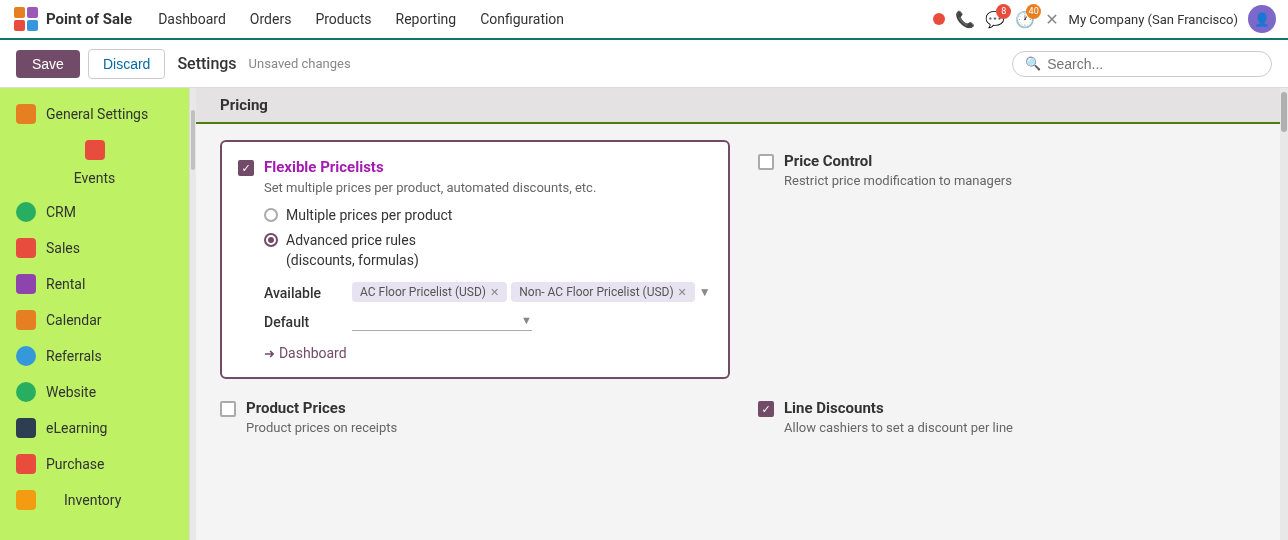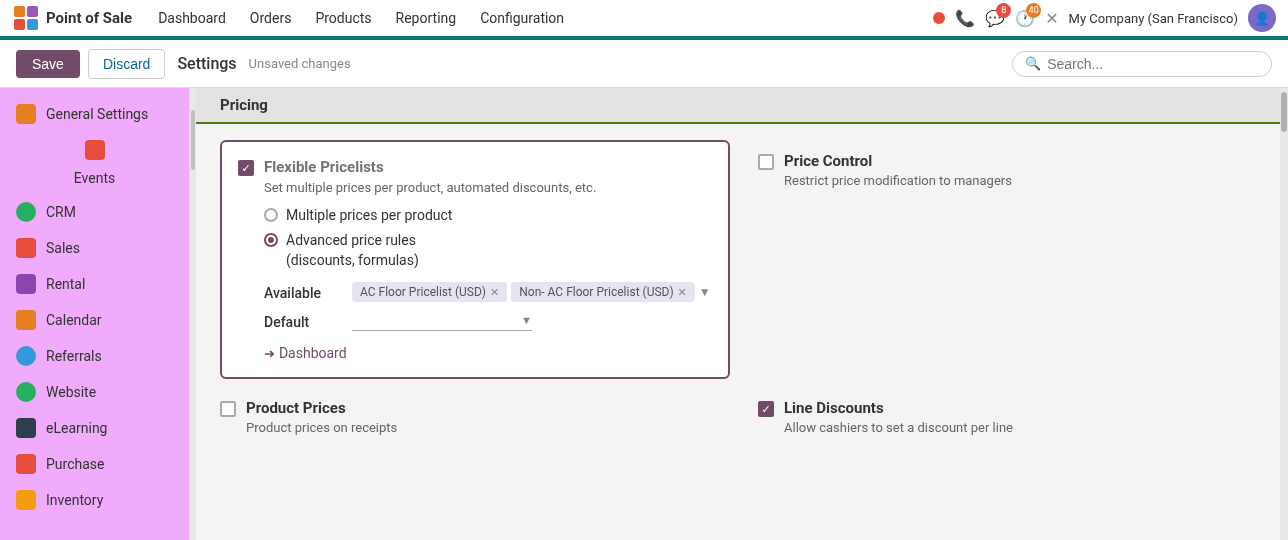--- a/index.html
+++ b/index.html
@@ -1,21 +1,21 @@
 <!DOCTYPE html>
 <html><head>
   <meta charset="utf-8">
   <style>
     * { box-sizing: border-box; margin: 0; padding: 0; }
     body { font-family: -apple-system, BlinkMacSystemFont, 'Segoe UI', Roboto, sans-serif; font-size: 14px; background: #f0eeee; color: #333; }
   </style>
 </head>
 <body>
 
-<nav style="display:flex;align-items:center;background:#fff;height:40px;padding:0 12px;border-bottom:4px solid #0f766e;gap:16px;">
+<nav style="display:flex;align-items:center;background:#fff;height:40px;padding:0 12px;border-bottom:2px solid #0f766e;gap:16px;">
   <div style="display:flex;align-items:center;gap:6px;font-weight:700;font-size:15px;color:#333;cursor:pointer;">
     <svg width="28" height="28" viewBox="0 0 28 28">
       <rect x="2" y="2" width="11" height="11" rx="2" fill="#e67e22"></rect>
       <rect x="15" y="2" width="11" height="11" rx="2" fill="#9b59b6"></rect>
       <rect x="2" y="15" width="11" height="11" rx="2" fill="#e74c3c"></rect>
       <rect x="15" y="15" width="11" height="11" rx="2" fill="#3498db"></rect>
     </svg>
     <span>Point of Sale</span>
   </div>
   <div style="display:flex;gap:4px;">
@@ -48,21 +48,21 @@
   <span style="font-size:16px;font-weight:500;color:#333;margin-left:4px;">Settings</span>
   <span style="color:#888;font-size:13px;margin-left:4px;">Unsaved changes</span>
   <div style="margin-left:auto;display:flex;align-items:center;border:1px solid #ccc;border-radius:20px;padding:4px 12px;gap:6px;background:#fff;width:260px;">
     <span style="color:#888;font-size:13px;">🔍</span>
     <input style="border: none; outline: none; font-size: 14px; width: 100%; color: rgb(85, 85, 85);" type="text" placeholder="Search...">
   </div>
 </div>
 
 <div style="display:flex;height:452px;">
 
-  <div style="width:190px;background:#f0abfc;border-right:1px solid #ddd;overflow-y:auto;padding:8px 0;flex-shrink:0;">
+  <div style="width:190px;background:#bef264;border-right:1px solid #ddd;overflow-y:auto;padding:8px 0;flex-shrink:0;">
     <div style="display:flex;align-items:center;gap:10px;padding:8px 16px;cursor:pointer;">
       <div style="width:20px;height:20px;background:#e67e22;border-radius:4px;flex-shrink:0;"></div>
       <span style="font-size:14px;color:#333;">General Settings</span>
     </div>
     <div style="display:flex;align-items:center;gap:10px;padding:8px 16px;cursor:pointer;flex-direction:column;">
       <div style="width:20px;height:20px;background:#e74c3c;border-radius:4px;flex-shrink:0;"></div>
       <span style="font-size:14px;color:#333;">Events</span>
     </div>
     <div style="display:flex;align-items:center;gap:10px;padding:8px 16px;cursor:pointer;">
       <div style="width:20px;height:20px;background:#27ae60;border-radius:50%;flex-shrink:0;"></div>
@@ -89,21 +89,21 @@
       <span style="font-size:14px;color:#333;">Website</span>
     </div>
     <div style="display:flex;align-items:center;gap:10px;padding:8px 16px;cursor:pointer;">
       <div style="width:20px;height:20px;background:#2c3e50;border-radius:4px;flex-shrink:0;"></div>
       <span style="font-size:14px;color:#333;">eLearning</span>
     </div>
     <div style="display:flex;align-items:center;gap:10px;padding:8px 16px;cursor:pointer;">
       <div style="width:20px;height:20px;background:#e74c3c;border-radius:4px;flex-shrink:0;"></div>
       <span style="font-size:14px;color:#333;">Purchase</span>
     </div>
-    <div style="display:flex;align-items:center;gap:10px;padding:8px 16px;cursor:pointer;">
+    <div style="display:flex;align-items:center;gap:28px;padding:8px 16px;cursor:pointer;">
       <div style="width:20px;height:20px;background:#f39c12;border-radius:4px;flex-shrink:0;"></div>
       <span style="font-size:14px;color:#333;">Inventory</span>
     </div>
   </div>
 
   <div style="width:6px;background:#e8e8e8;flex-shrink:0;position:relative;">
     <div style="width:4px;height:60px;background:#c0c0c0;border-radius:2px;margin:2px auto;position:absolute;top:20px;left:1px;"></div>
   </div>
 
   <div style="flex:1;background:#f5f4f4;overflow-y:auto;position:relative;">
@@ -112,21 +112,21 @@
       <span>Pricing</span>
     </div>
 
     <div style="display:grid;grid-template-columns:1fr 1fr;padding:16px 24px 8px;gap:16px;">
 
       <div style="border:2px solid #714B67;border-radius:6px;padding:16px;background:#fff;">
         <div style="display:flex;align-items:flex-start;gap:10px;margin-bottom:4px;">
           <div style="width:16px;height:16px;border:2px solid #714B67;background:#714B67;border-radius:2px;display:flex;align-items:center;justify-content:center;flex-shrink:0;margin-top:2px;cursor:pointer;">
             <span style="color:#fff;font-size:11px;line-height:1;">✓</span>
           </div>
-          <span style="font-weight:700;font-size:15px;color:#737373;">Flexible Pricelists</span>
+          <span style="font-weight:700;font-size:15px;color:#a21caf;">Flexible Pricelists</span>
         </div>
         <p style="font-size:13px;color:#666;margin-bottom:12px;margin-left:26px;">Set multiple prices per product, automated discounts, etc.</p>
 
         <div style="display:flex;align-items:center;gap:8px;margin-bottom:8px;margin-left:26px;cursor:pointer;">
           <div style="width:14px;height:14px;border-radius:50%;border:2px solid #aaa;flex-shrink:0;background:#fff;"></div>
           <span style="font-size:14px;color:#333;">Multiple prices per product</span>
         </div>
         <div style="display:flex;align-items:flex-start;gap:8px;margin-bottom:12px;margin-left:26px;cursor:pointer;">
           <div style="width:14px;height:14px;border-radius:50%;border:2px solid #714B67;flex-shrink:0;background:#fff;display:flex;align-items:center;justify-content:center;margin-top:2px;">
             <div style="width:6px;height:6px;border-radius:50%;background:#714B67;"></div>

